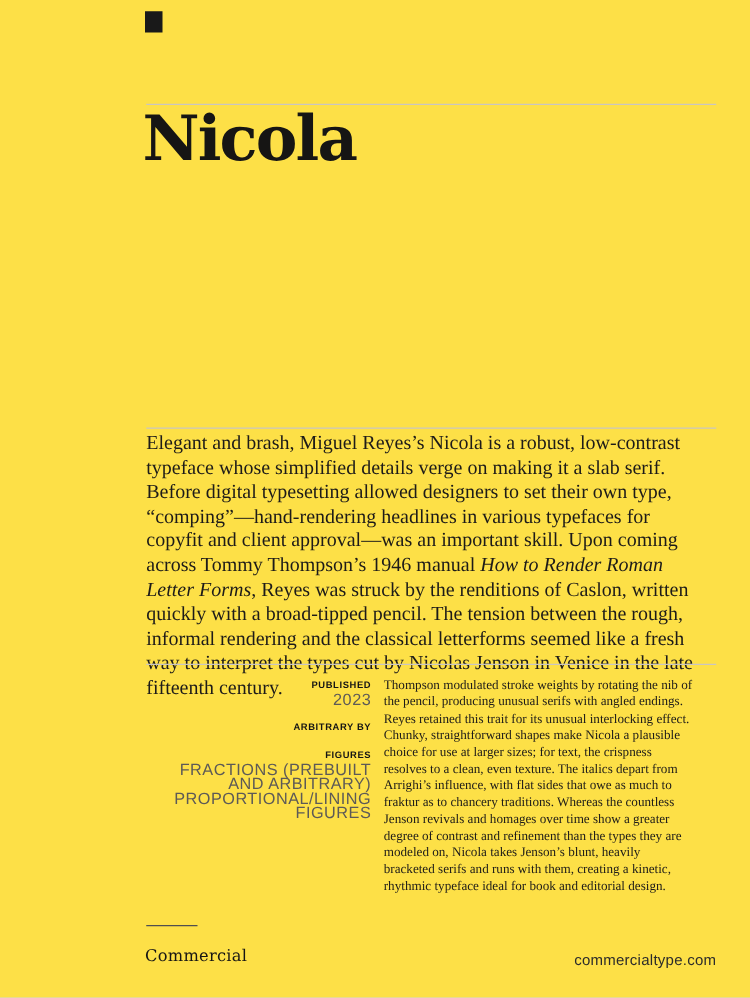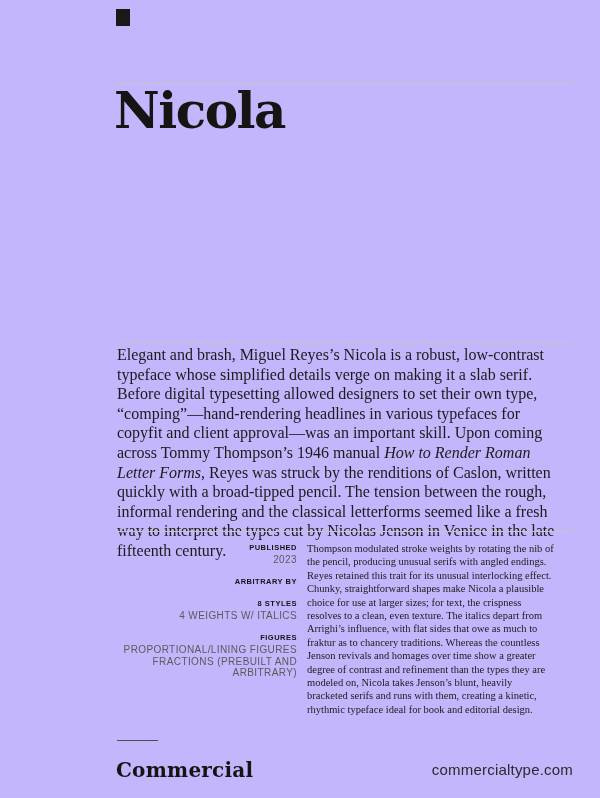--- a/index.html
+++ b/index.html
@@ -5,21 +5,21 @@
   html, body {
     margin: 0;
     padding: 0;
     background: #d8d4d1;
   }
   .page {
     position: relative;
     width: 600px;
     height: 798px;
     margin: 0 auto;
-    background: #c4b5fd;
+    background: #fde047;
     overflow: hidden;
     font-family: "Liberation Serif", serif;
     color: #1d1b19;
   }
   .menu-square {
     position: absolute;
     left: 116px;
     top: 9px;
     width: 14px;
     height: 17px;
@@ -68,21 +68,21 @@
   }
   .meta-block { margin-bottom: 12px; text-align: right; }
   .meta-label {
     font-size: 7.5px;
     font-weight: 700;
     letter-spacing: 0.5px;
     color: #141414;
     line-height: 10px;
   }
   .meta-value {
-    font-size: 10px;
+    font-size: 13px;
     font-weight: 400;
     letter-spacing: 0.4px;
     color: #5d5a57;
     line-height: 11px;
     margin-top: 1px;
   }
   .description {
     position: absolute;
     left: 307px;
     top: 542px;
@@ -98,32 +98,32 @@
     top: 740px;
     width: 41px;
     height: 1px;
     background: #4f4f4f;
   }
   .wordmark {
     position: absolute;
     left: 116px;
     top: 758px;
     font-family: "DejaVu Serif", serif;
-    font-weight: 700;
-    font-size: 20px;
+    font-weight: 400;
+    font-size: 13px;
     letter-spacing: 0.2px;
     color: #161514;
     cursor: pointer;
   }
   .site-link {
     position: absolute;
     right: 27px;
     top: 761px;
     font-family: "Liberation Sans", sans-serif;
-    font-size: 15px;
+    font-size: 12px;
     letter-spacing: 0.2px;
     color: #2b2b2b;
     cursor: pointer;
   }
 </style>
 </head>
 <body>
 
 <div class="page">
 
@@ -141,27 +141,23 @@
 
   <div class="meta">
     <div class="meta-block">
       <div class="meta-label">PUBLISHED</div>
       <div class="meta-value">2023</div>
     </div>
     <div class="meta-block">
       <div class="meta-label">ARBITRARY BY</div>
     </div>
     <div class="meta-block">
-      <div class="meta-label">8 STYLES</div>
-      <div class="meta-value">4 WEIGHTS W/ ITALICS</div>
-    </div>
-    <div class="meta-block">
       <div class="meta-label">FIGURES</div>
+      <div class="meta-value">FRACTIONS (PREBUILT AND ARBITRARY)</div>
       <div class="meta-value">PROPORTIONAL/LINING FIGURES</div>
-      <div class="meta-value">FRACTIONS (PREBUILT AND ARBITRARY)</div>
     </div>
   </div>
 
   <p class="description">Thompson modulated stroke weights by rotating the nib of the pencil, producing unusual serifs with angled endings. Reyes retained this trait for its unusual interlocking effect. Chunky, straightforward shapes make Nicola a plausible choice for use at larger sizes; for text, the crispness resolves to a clean, even texture. The italics depart from Arrighi’s influence, with flat sides that owe as much to fraktur as to chancery traditions. Whereas the countless Jenson revivals and homages over time show a greater degree of contrast and refinement than the types they are modeled on, Nicola takes Jenson’s blunt, heavily bracketed serifs and runs with them, creating a kinetic, rhythmic typeface ideal for book and editorial design.</p>
 
   <div class="footer-rule"></div>
   <div class="wordmark">Commercial</div>
   <div class="site-link">commercialtype.com</div>
 
 </div>

